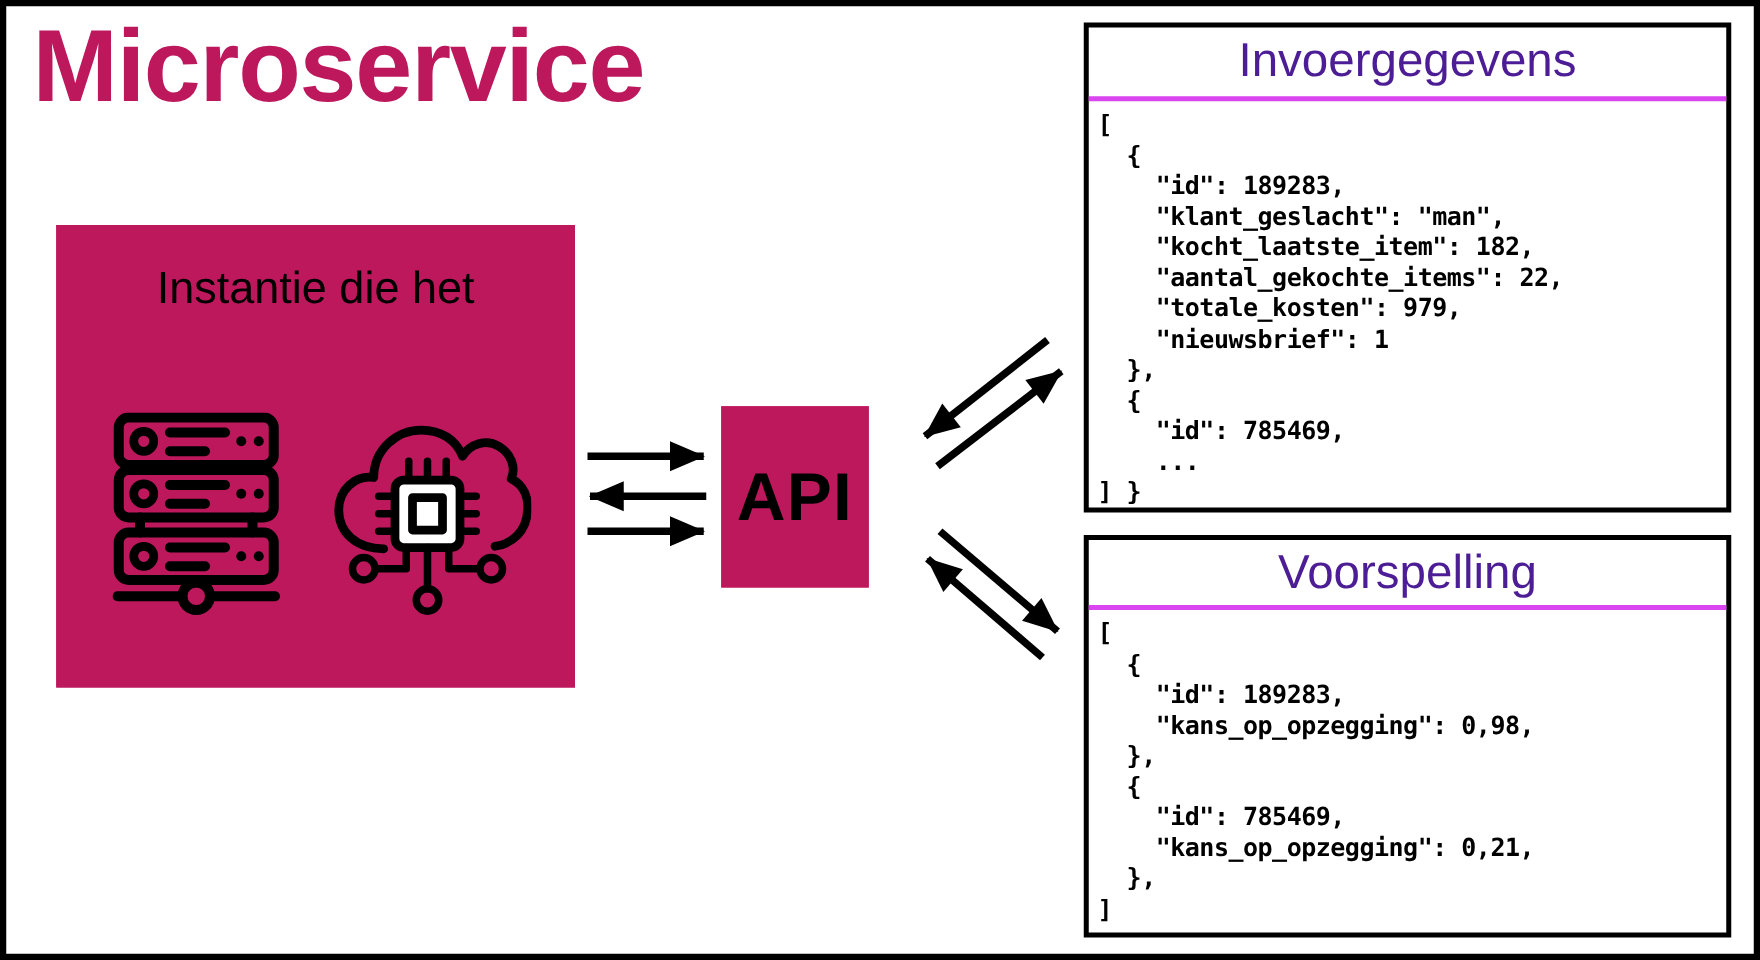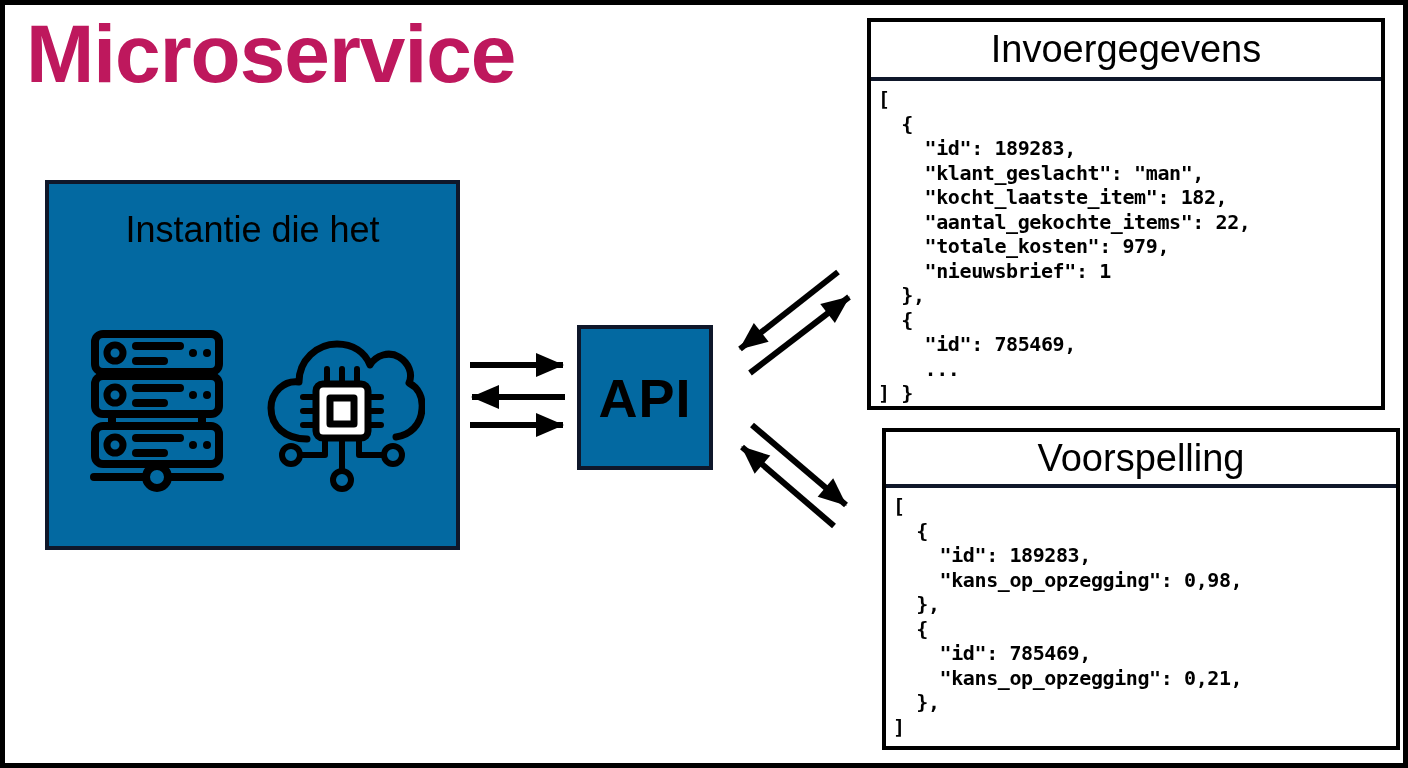--- a/index.html
+++ b/index.html
@@ -5,42 +5,42 @@
   html,body{margin:0;padding:0;background:#ffffff;}
   .canvas{
     position:relative;width:1408px;height:768px;box-sizing:border-box;
     border:5px solid #000;background:#fff;overflow:hidden;
     font-family:"Liberation Sans",sans-serif;color:#000;
   }
   .page-title{
     position:absolute;left:21px;top:2px;margin:0;
     font-size:82px;font-weight:bold;letter-spacing:-1px;color:#be185d;
   }
-  .box{position:absolute;box-sizing:border-box;border:4px solid #0f172a;background:#0369a1;}
+  .box{position:absolute;box-sizing:border-box;border:4px solid #be185d;background:#be185d;}
   .instance-box{left:40px;top:175px;width:415px;height:370px;}
   .instance-label{
     position:absolute;left:0;top:22px;width:100%;text-align:center;
     font-size:36px;line-height:47px;color:#000;
   }
   .instance-label span{display:block;}
   .icon{position:absolute;}
   .server-icon{left:41px;top:146px;}
   .cloud-icon{left:216px;top:152px;}
   .api-box{
-    left:572px;top:320px;width:136px;height:145px;
+    left:572px;top:320px;width:118px;height:145px;
     display:flex;align-items:center;justify-content:center;
   }
   .api-label{font-size:54px;font-weight:bold;letter-spacing:1px;}
   .panel{position:absolute;box-sizing:border-box;border:4px solid #000;background:#fff;}
   .panel-input{left:862px;top:13px;width:518px;height:392px;}
-  .panel-prediction{left:862px;top:423px;width:518px;height:322px;margin-left:15px;}
+  .panel-prediction{left:862px;top:423px;width:518px;height:322px;}
   .panel-header{
-    box-sizing:content-box;height:55px;border-bottom:4px solid #0f172a;
+    box-sizing:content-box;height:55px;border-bottom:4px solid #d946ef;
     display:flex;align-items:center;justify-content:center;
-    font-size:38px;color:#000000;
+    font-size:38px;color:#4c1d95;
   }
   .panel-prediction .panel-header{height:52px;}
   .panel-code{
     margin:0;padding:6px 0 0 7px;
     font-family:"DejaVu Sans Mono",monospace;
     font-size:20px;line-height:24.5px;font-weight:bold;
     letter-spacing:-0.4px;color:#000;white-space:pre;
   }
   .arrows{position:absolute;left:0;top:0;pointer-events:none;}
 </style>

